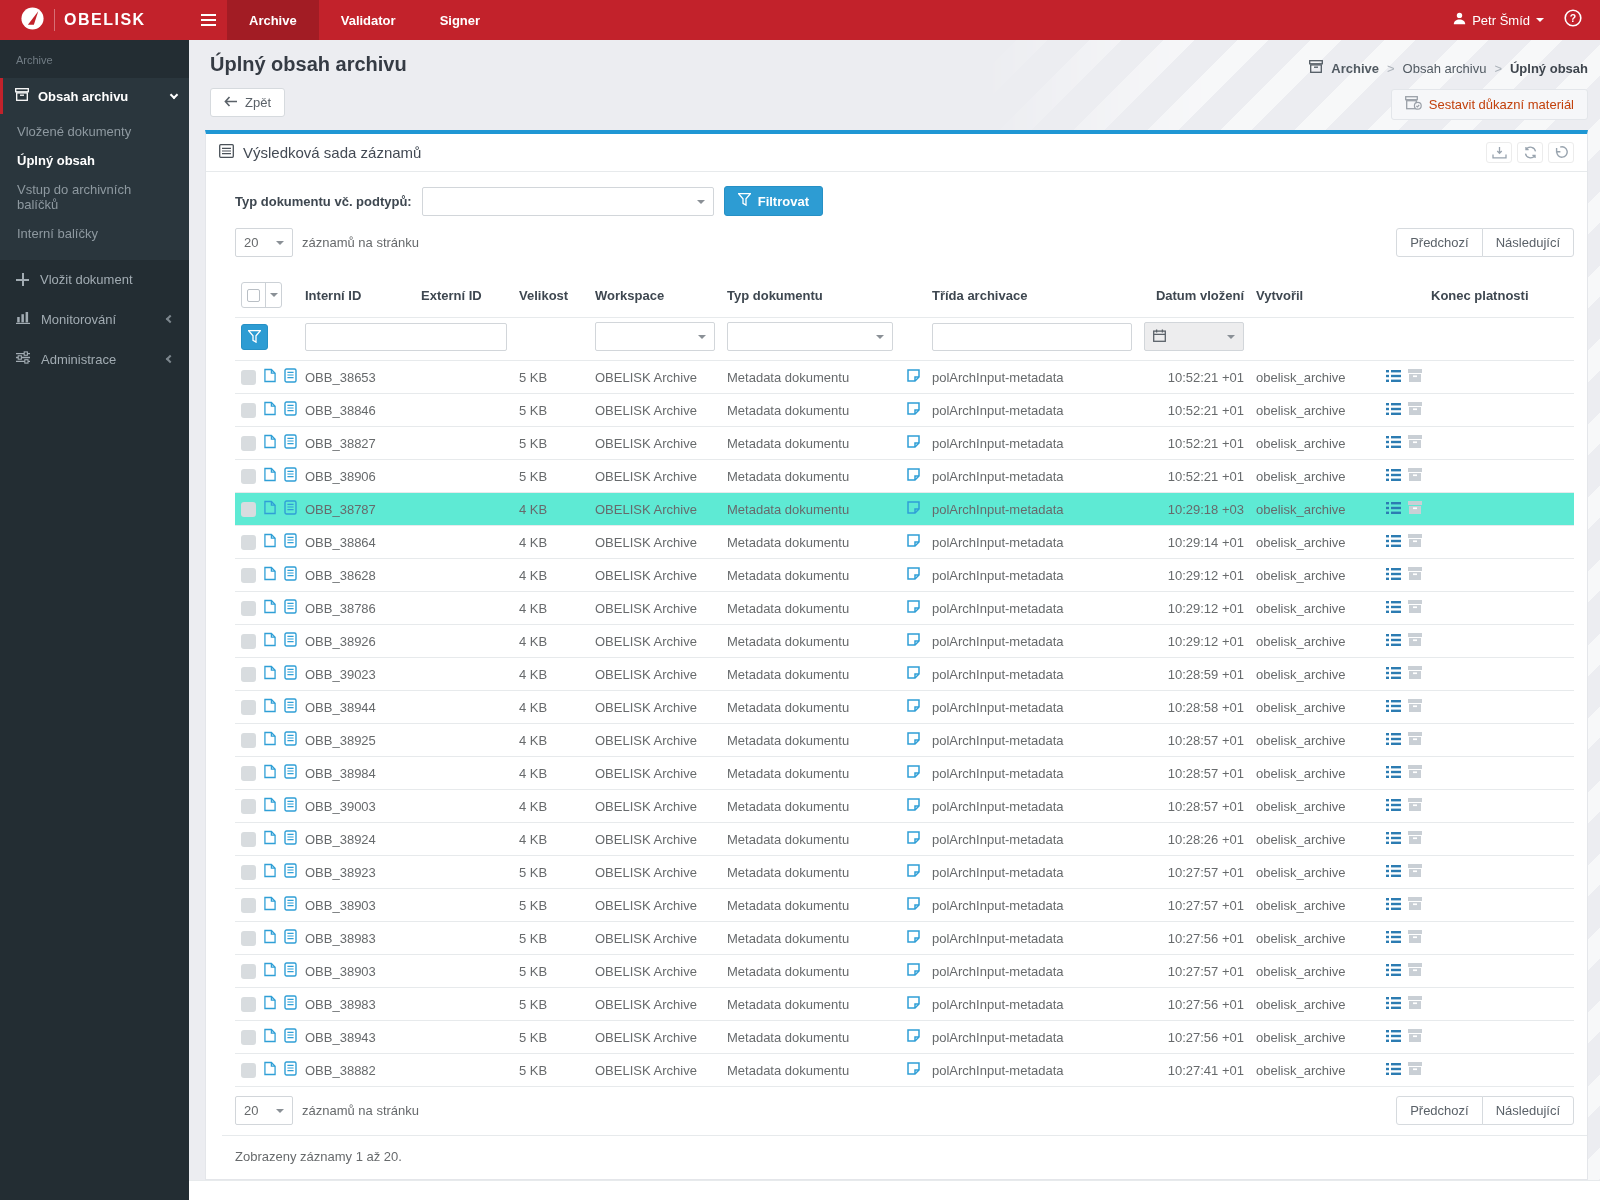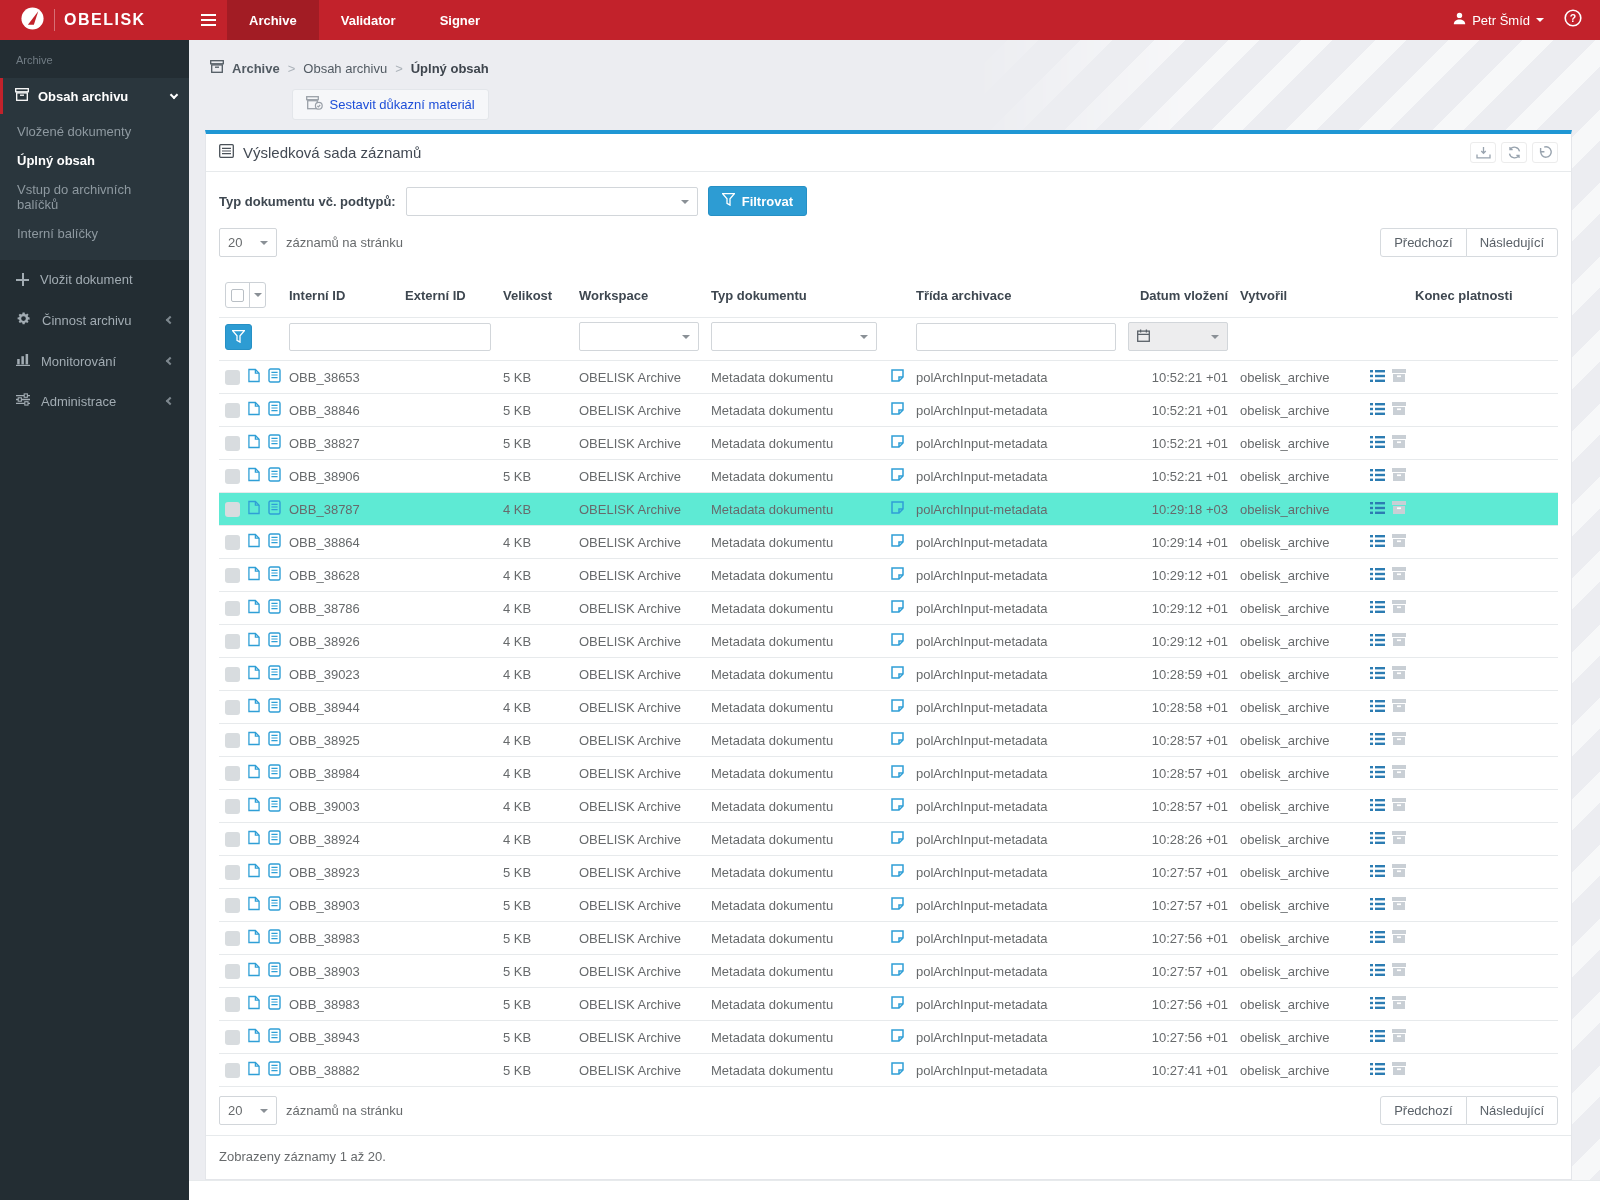--- a/index.html
+++ b/index.html
@@ -40,34 +40,34 @@
   .plus-ic::after  { content:""; position:absolute; top:5.5px; left:0; height:2px; width:13px; background:#a2acb3; }
   
   .main { flex:1; position:relative; display:flex; flex-direction:column; background:#ecedf1; }
   .stripes { position:absolute; top:0; bottom:0; right:0; width:46%; pointer-events:none;
     background:repeating-linear-gradient(135deg, rgba(255,255,255,0) 0 30px, rgba(255,255,255,.6) 30px 52px);
     -webkit-mask-image:linear-gradient(to right, transparent, #000 35%); mask-image:linear-gradient(to right, transparent, #000 35%); }
   .content { position:relative; z-index:1; flex:1; padding:0 54px 0 16px; }
   .page-header { display:flex; justify-content:space-between; padding:13px 0 10px 5px; }
   .page-title { font-size:20px; font-weight:bold; color:#353b44; margin-bottom:12px; }
   .btn { display:inline-flex; align-items:center; gap:7px; background:#fff; border:1px solid #d6dade; border-radius:3px; padding:6px 13px; font-size:13px; color:#5a6168; cursor:pointer; }
-  .btn.muted { background:#f6f7f9; color:#1d4ed8; border-color:#e3e6ea; }
+  .btn.muted { background:#f6f7f9; color:#c2410c; border-color:#e3e6ea; }
   .ph-right { display:flex; flex-direction:column; align-items:flex-end; gap:13px; padding-top:7px; }
   .breadcrumb { display:flex; align-items:center; gap:8px; font-size:13px; color:#515a62; }
   .breadcrumb .crumb { cursor:pointer; }
   .breadcrumb .crumb.first { font-weight:bold; }
   .breadcrumb .crumb.last { font-weight:bold; color:#3e454d; }
   .breadcrumb .sep { color:#aab1b8; }
   
   .panel { background:#fff; border:1px solid #e4e6ea; border-top:4px solid #1f97d4; }
   .panel-head { display:flex; align-items:center; gap:9px; padding:8px 13px; border-bottom:1px solid #e7eaec; }
   .panel-title { font-size:15px; font-weight:normal; color:#434a54; }
   .panel-tools { margin-left:auto; display:flex; gap:5px; }
   .tool-btn { width:26px; height:21px; border:1px solid #ececec; border-radius:3px; display:flex; align-items:center; justify-content:center; background:#fff; cursor:pointer; }
-  .panel-body { padding:9px 13px 0; }
+  .panel-body { padding:9px 13px 0;margin-left:16px; }
   .filter-line { display:flex; align-items:center; gap:10px; padding:5px 0 9px; }
   .flabel { font-size:13px; font-weight:bold; color:#3e4750; }
   .select { position:relative; height:29px; background:#fff; border:1px solid #d2d6da; border-radius:2px; display:flex; align-items:center; padding:0 22px 0 8px; font-size:13px; color:#676a6c; cursor:pointer; }
   .select::after { content:""; position:absolute; right:8px; top:12px; border-left:4px solid transparent; border-right:4px solid transparent; border-top:4px solid #8a9096; }
   .btn-primary { display:inline-flex; align-items:flex-end; gap:7px; background:#2d9cd3; border:1px solid #2690c5; color:#fff; font-size:13px; font-weight:bold; border-radius:3px; padding:6px 13px; cursor:pointer; }
   .pagesize-line { display:flex; align-items:center; gap:9px; padding:3px 0 10px; font-size:13px; }
   .pager { margin-left:auto; display:flex; }
   .pager .btn { border-radius:0; }
   .pager .btn:first-child { border-radius:3px 0 0 3px; }
   .pager .btn:last-child { border-radius:0 3px 3px 0; margin-left:-1px; }
@@ -158,30 +158,20 @@
       <div class="sub-item active">Úplný obsah</div>
       <div class="sub-item">Vstup do archivních balíčků</div>
       <div class="sub-item">Interní balíčky</div>
     </div>
     <div class="side-item">
       <span class="plus-ic"></span>
       <span>Vložit dokument</span>
     </div>
     <div class="side-item">
       <span class="ic">
-        <svg width="15" height="15" viewBox="0 0 16 16">
-            <path fill="#a2acb3" d="M14.5 9.3l-1.6-.3c-.1.4-.3.8-.5 1.2l1 1.3-1.4 1.4-1.3-1c-.4.2-.8.4-1.2.5l-.3 1.6H7l-.3-1.6c-.4-.1-.8-.3-1.2-.5l-1.3 1-1.4-1.4 1-1.3c-.2-.4-.4-.8-.5-1.2l-1.6-.3V7l1.6-.3c.1-.4.3-.8.5-1.2l-1-1.3L4.2 2.8l1.3 1c.4-.2.8-.4 1.2-.5L7 1.5h2.2l.3 1.6c.4.1.8.3 1.2.5l1.3-1 1.4 1.4-1 1.3c.2.4.4.8.5 1.2l1.6.3zM8 5.6A2.5 2.5 0 108 10.6 2.5 2.5 0 008 5.6z"></path>
-            <circle cx="8" cy="8.1" r="1.4" fill="#232d33"></circle>
-          </svg>
-      </span>
-      <span>Činnost archivu</span>
-      <span class="chev left"></span>
-    </div>
-    <div class="side-item">
-      <span class="ic">
         <svg width="14" height="13" viewBox="0 0 14 13">
             <rect x="1.2" y="6" width="2.5" height="5.4" fill="#a2acb3"></rect>
             <rect x="5.4" y="3.2" width="2.5" height="8.2" fill="#a2acb3"></rect>
             <rect x="9.6" y="1" width="2.5" height="10.4" fill="#a2acb3"></rect>
             <path d="M0 12.4h14" stroke="#a2acb3" stroke-width="1.2"></path>
           </svg>
       </span>
       <span>Monitorování</span>
       <span class="chev left"></span>
     </div>
@@ -197,20 +187,31 @@
       <span>Administrace</span>
       <span class="chev left"></span>
     </div>
   </aside>
 
   <div class="main">
     <div class="stripes"></div>
     <div class="content">
 
       <div class="page-header">
+        <div>
+          <div class="page-title">Úplný obsah archivu</div>
+          <button class="btn">
+            <span class="ic">
+              <svg width="14" height="11" viewBox="0 0 14 11">
+                  <path d="M5.5 1L1.4 5.5 5.5 10M1.4 5.5H13" stroke="#5a6168" stroke-width="1.6" fill="none"></path>
+                </svg>
+            </span>
+            <span>Zpět</span>
+          </button>
+        </div>
         <div class="ph-right">
           <div class="breadcrumb">
             <span class="ic">
               <svg width="14" height="13" viewBox="0 0 14 13">
                   <rect x=".7" y=".7" width="12.6" height="3.1" fill="none" stroke="#515a62" stroke-width="1.3"></rect>
                   <rect x="1.7" y="4.9" width="10.6" height="7.4" fill="none" stroke="#515a62" stroke-width="1.3"></rect>
                   <path d="M5 7.2h4" stroke="#515a62" stroke-width="1.3"></path>
                 </svg>
             </span>
             <span class="crumb first">Archive</span>

